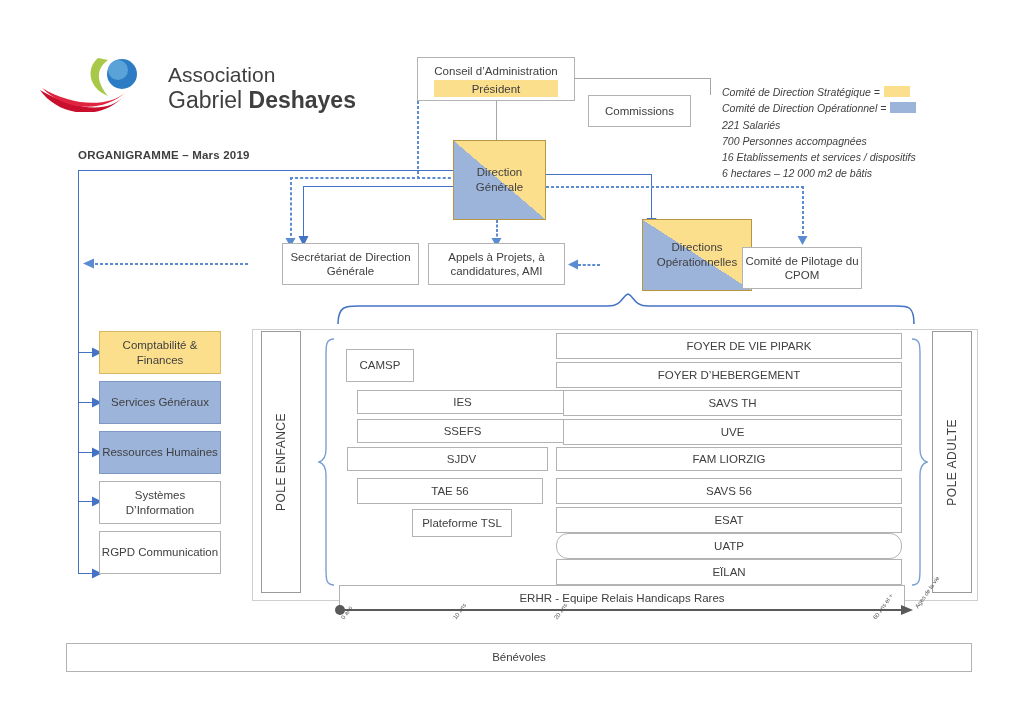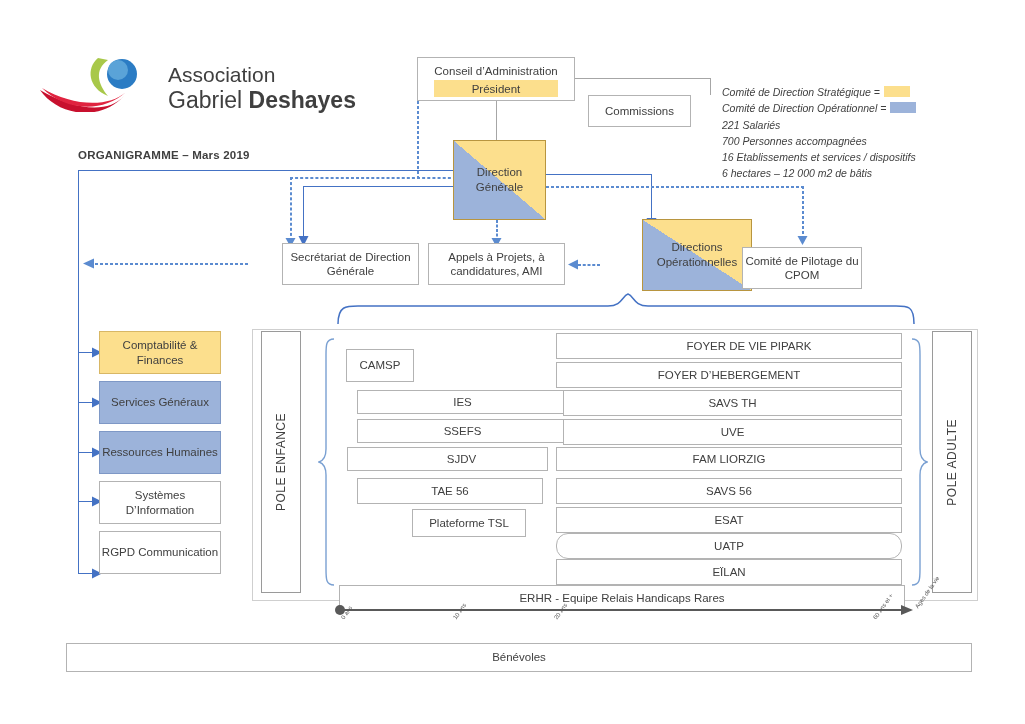--- a/index.html
+++ b/index.html
@@ -215,21 +215,21 @@
   <svg class="abs" style="left:908px;top:337px;" width="20" height="250">
     <path d="M4 2 C 12 2, 12 8, 12 18 L 12 112 C 12 122, 16 124, 19 125
              C 16 126, 12 128, 12 138 L 12 232 C 12 242, 12 248, 4 248" fill="none" stroke="#7aa0d2" stroke-width="1.4"></path>
   </svg>
 
   <div class="box thin" style="left:346px;top:349px;width:68px;height:33px;">CAMSP</div>
   <div class="box thin" style="left:357px;top:390px;width:211px;height:24px;">IES</div>
   <div class="box thin" style="left:357px;top:419px;width:211px;height:24px;">SSEFS</div>
   <div class="box thin" style="left:347px;top:447px;width:201px;height:24px;padding-left:28px;">SJDV</div>
   <div class="box thin" style="left:357px;top:478px;width:186px;height:26px;">TAE 56</div>
-  <div class="box thin" style="left:412px;top:509px;width:114px;height:28px;">Plateforme TSL</div>
+  <div class="box thin" style="left:412px;top:509px;width:100px;height:28px;">Plateforme TSL</div>
 
   <div class="box thin" style="left:556px;top:333px;width:346px;height:26px;padding-left:40px;">FOYER DE VIE PIPARK</div>
   <div class="box thin" style="left:556px;top:362px;width:346px;height:26px;">FOYER D’HEBERGEMENT</div>
   <div class="box thin" style="left:563px;top:390px;width:339px;height:26px;">SAVS TH</div>
   <div class="box thin" style="left:563px;top:419px;width:339px;height:26px;">UVE</div>
   <div class="box thin" style="left:556px;top:447px;width:346px;height:24px;">FAM LIORZIG</div>
   <div class="box thin" style="left:556px;top:478px;width:346px;height:26px;">SAVS 56</div>
   <div class="box thin" style="left:556px;top:507px;width:346px;height:26px;">ESAT</div>
   <div class="box thin" style="left:556px;top:533px;width:346px;height:26px;border-radius:12px;">UATP</div>
   <div class="box thin" style="left:556px;top:559px;width:346px;height:26px;">EÏLAN</div>

